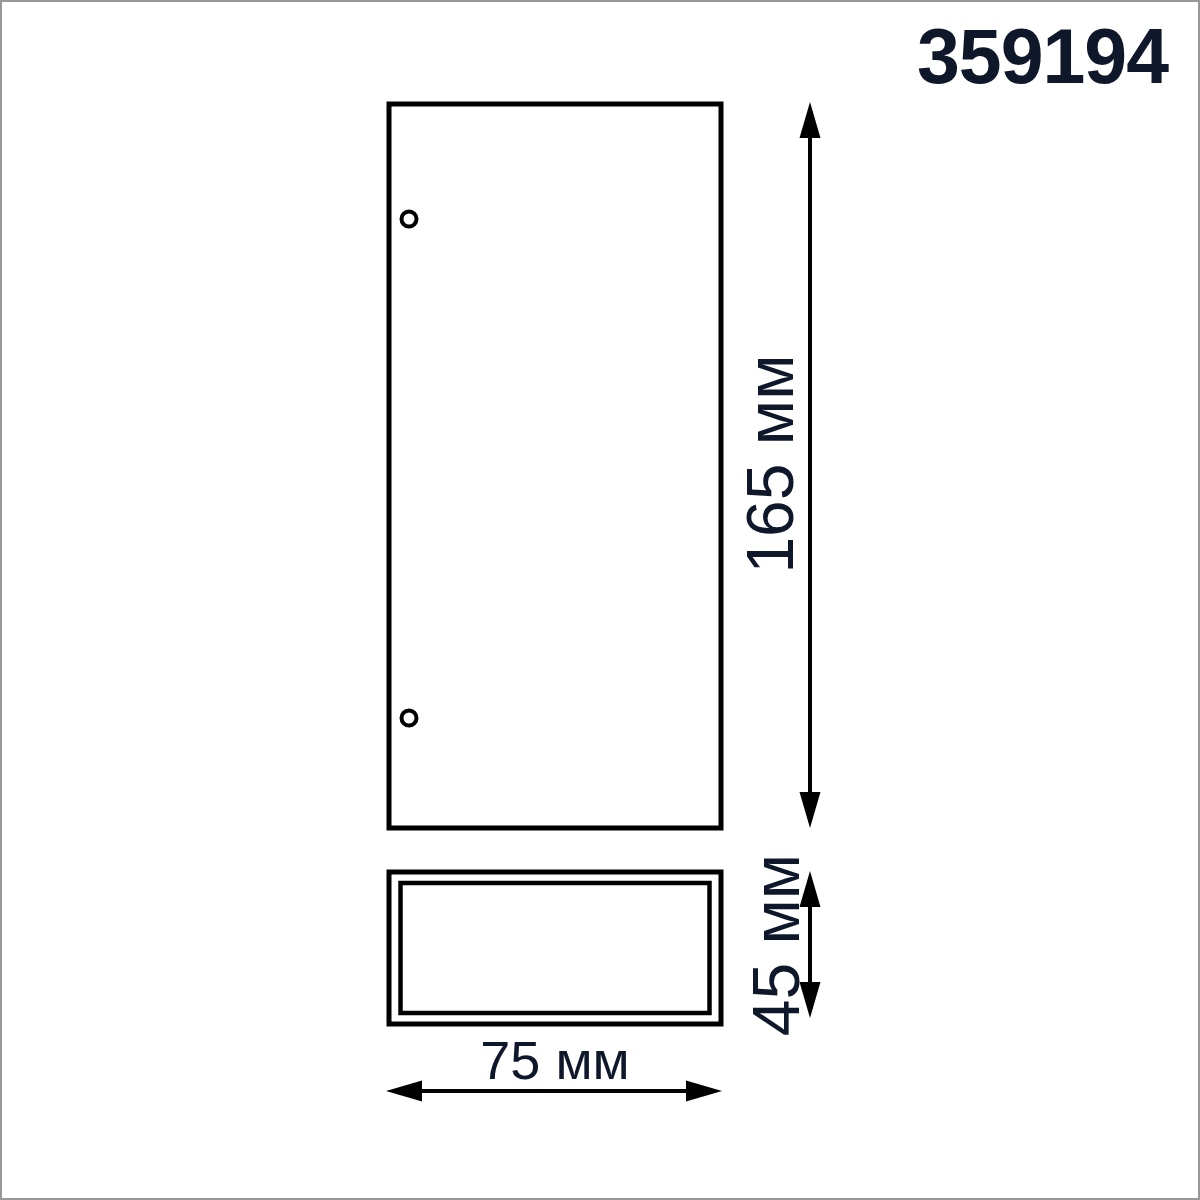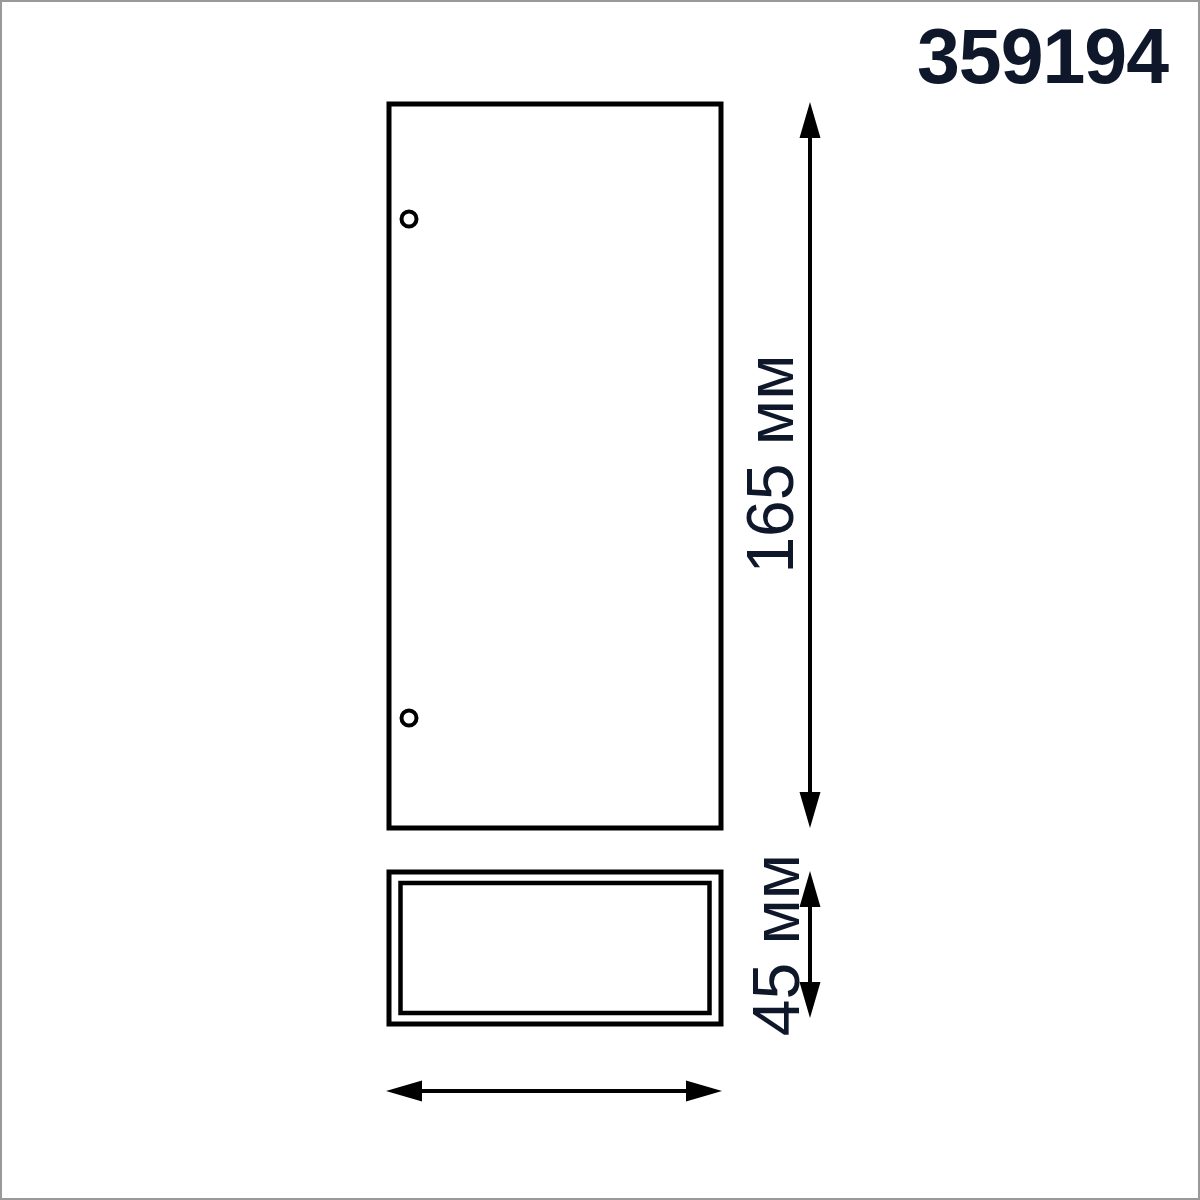--- a/index.html
+++ b/index.html
@@ -108,14 +108,15 @@
       <line class="arrow-line" x1="416" y1="1089" x2="688" y2="1089"></line>
       <polygon class="arrow-head" points="384,1089 420,1078.5 420,1099.5"></polygon>
       <polygon class="arrow-head" points="720,1089 684,1078.5 684,1099.5"></polygon>
     </g>
   </svg>
 
   <div class="dim-label vertical dim-height">165 мм</div>
 
   <div class="dim-label vertical dim-depth">45 мм</div>
 
+  <div class="dim-label horizontal dim-width">75 мм</div>
 
 </div>
 
 </body></html>

